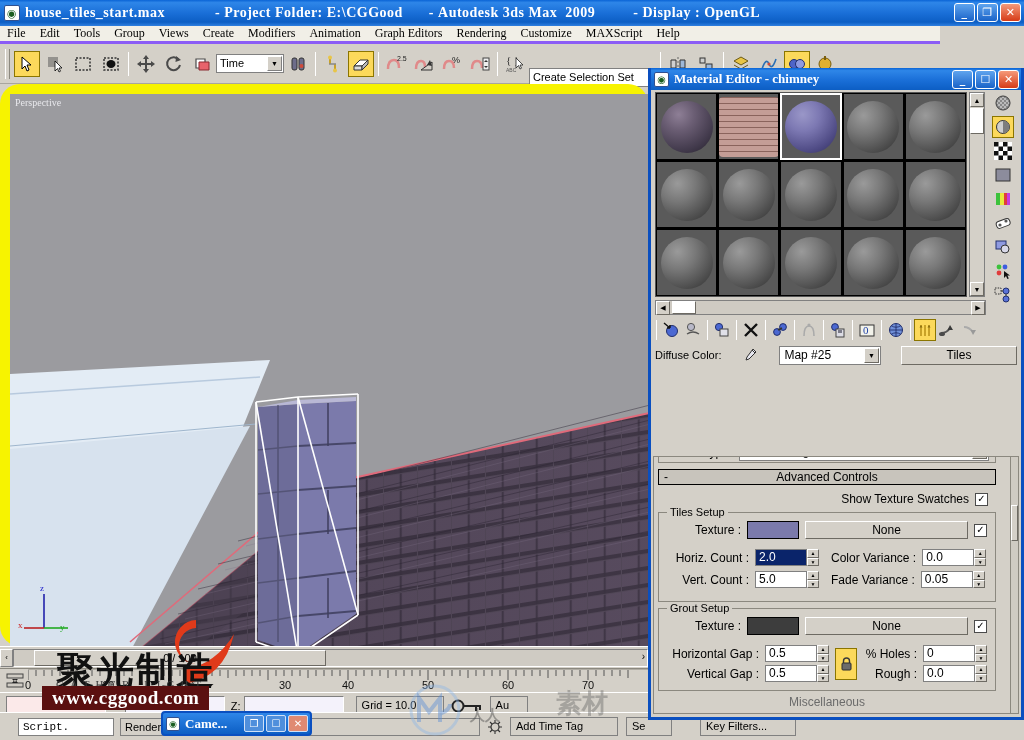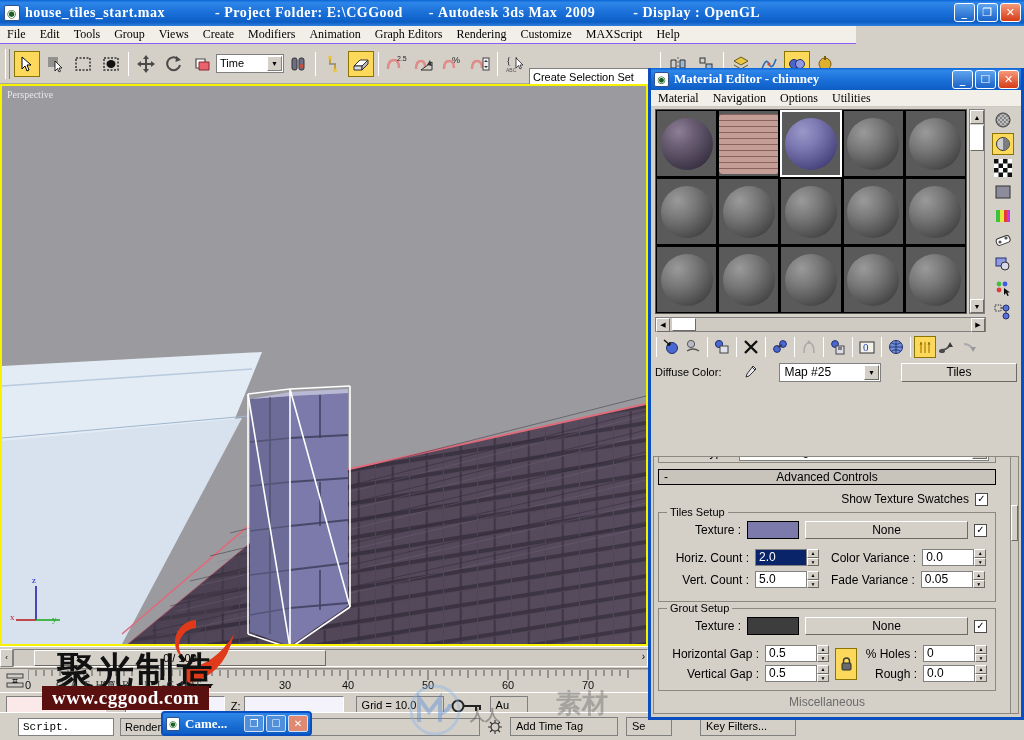--- a/index.html
+++ b/index.html
@@ -35,24 +35,24 @@
   .tb-btn {
     width:21px; height:19px; border:1px solid #fff; border-radius:3px;
     background: linear-gradient(180deg,#5fa4ee,#1a63c8);
     display:flex; align-items:center; justify-content:center;
     color:#fff; font-size:11px; font-family:"DejaVu Sans",sans-serif;
   }
   .tb-btn.close { background: linear-gradient(180deg,#f59a7a,#d63b17); }
 
   
   .menubar {
-    position:absolute; left:0; top:26px; width:856px; height:18px;
+    position:absolute; left:0; top:26px; width:940px; height:18px;
     background:#f1efe7; display:flex; align-items:center;
     font-family:"Liberation Serif", serif; font-size:12px; color:#000;
-    border-bottom:1px solid #8b5cf6;
+    border-bottom:3px solid #8b5cf6;
   }
   .menubar .mi { padding:0 7px; cursor:default; white-space:nowrap; }
 
   
   .toolbar {
     position:absolute; left:0; top:44px; width:1024px; height:40px;
     background:#d4d0c8; border-bottom:1px solid #a9a69f;
     display:flex; align-items:center; padding-left:2px;
   }
   .tgrip { width:5px; height:30px; border-left:1px solid #fff; border-right:1px solid #8b887f; margin:0 3px; }
@@ -74,21 +74,21 @@
     border-bottom-color:#808080; display:flex; align-items:center; justify-content:center;
     font-size:7px;
   }
   .tcombo {
     height:19px; background:#fff; border:1px solid #808080; font-size:11px;
     padding:0 3px; line-height:17px; width:128px; color:#000;
     font-family:"Liberation Sans",sans-serif; overflow:hidden; white-space:nowrap;margin-top:28px;
   }
 
   
-  .vp-wrap { position:absolute; left:0; top:84px; width:648px; height:562px; background:#f7f300; padding:2px; }
+  .vp-wrap { position:absolute; left:0; top:84px; width:648px; height:562px; background:#f7f300; padding:10px;border-radius:20px; }
   .viewport { position:relative; width:644px; height:558px; background:#9b9b9f; overflow:hidden; }
   .vp-label { position:absolute; left:5px; top:3px; color:#e8e8ec; font-size:10px;
               font-family:"Liberation Serif",serif; }
   .axis { position:absolute; left:8px; bottom:14px; width:60px; height:54px; }
   .axis span { position:absolute; font-size:9px; font-family:"Liberation Serif",serif; }
 
   
   .timeslider {
     position:absolute; left:0; top:646px; width:648px; height:22px;
     background:#d4d0c8; border-top:1px solid #fff;
@@ -765,26 +765,20 @@
     <div class="me-title">
       <span class="tb-ico" style="width:15px;height:15px;font-size:10px">◉</span>
       <span>Material Editor - chimney</span>
       <div class="me-btns">
         <div class="tb-btn">_</div>
         <div class="tb-btn">☐</div>
         <div class="tb-btn close">✕</div>
       </div>
     </div>
 
-    <div class="me-menubar">
-      <span class="mi">Material</span>
-      <span class="mi">Navigation</span>
-      <span class="mi">Options</span>
-      <span class="mi">Utilities</span>
-    </div>
 
     <div class="slots-area">
       <div class="slots">
         <div class="slot">
             <div class="sphere dark"></div>
           </div>
         <div class="slot">
             <div class="sphere brick"></div>
           </div>
         <div class="slot active">

